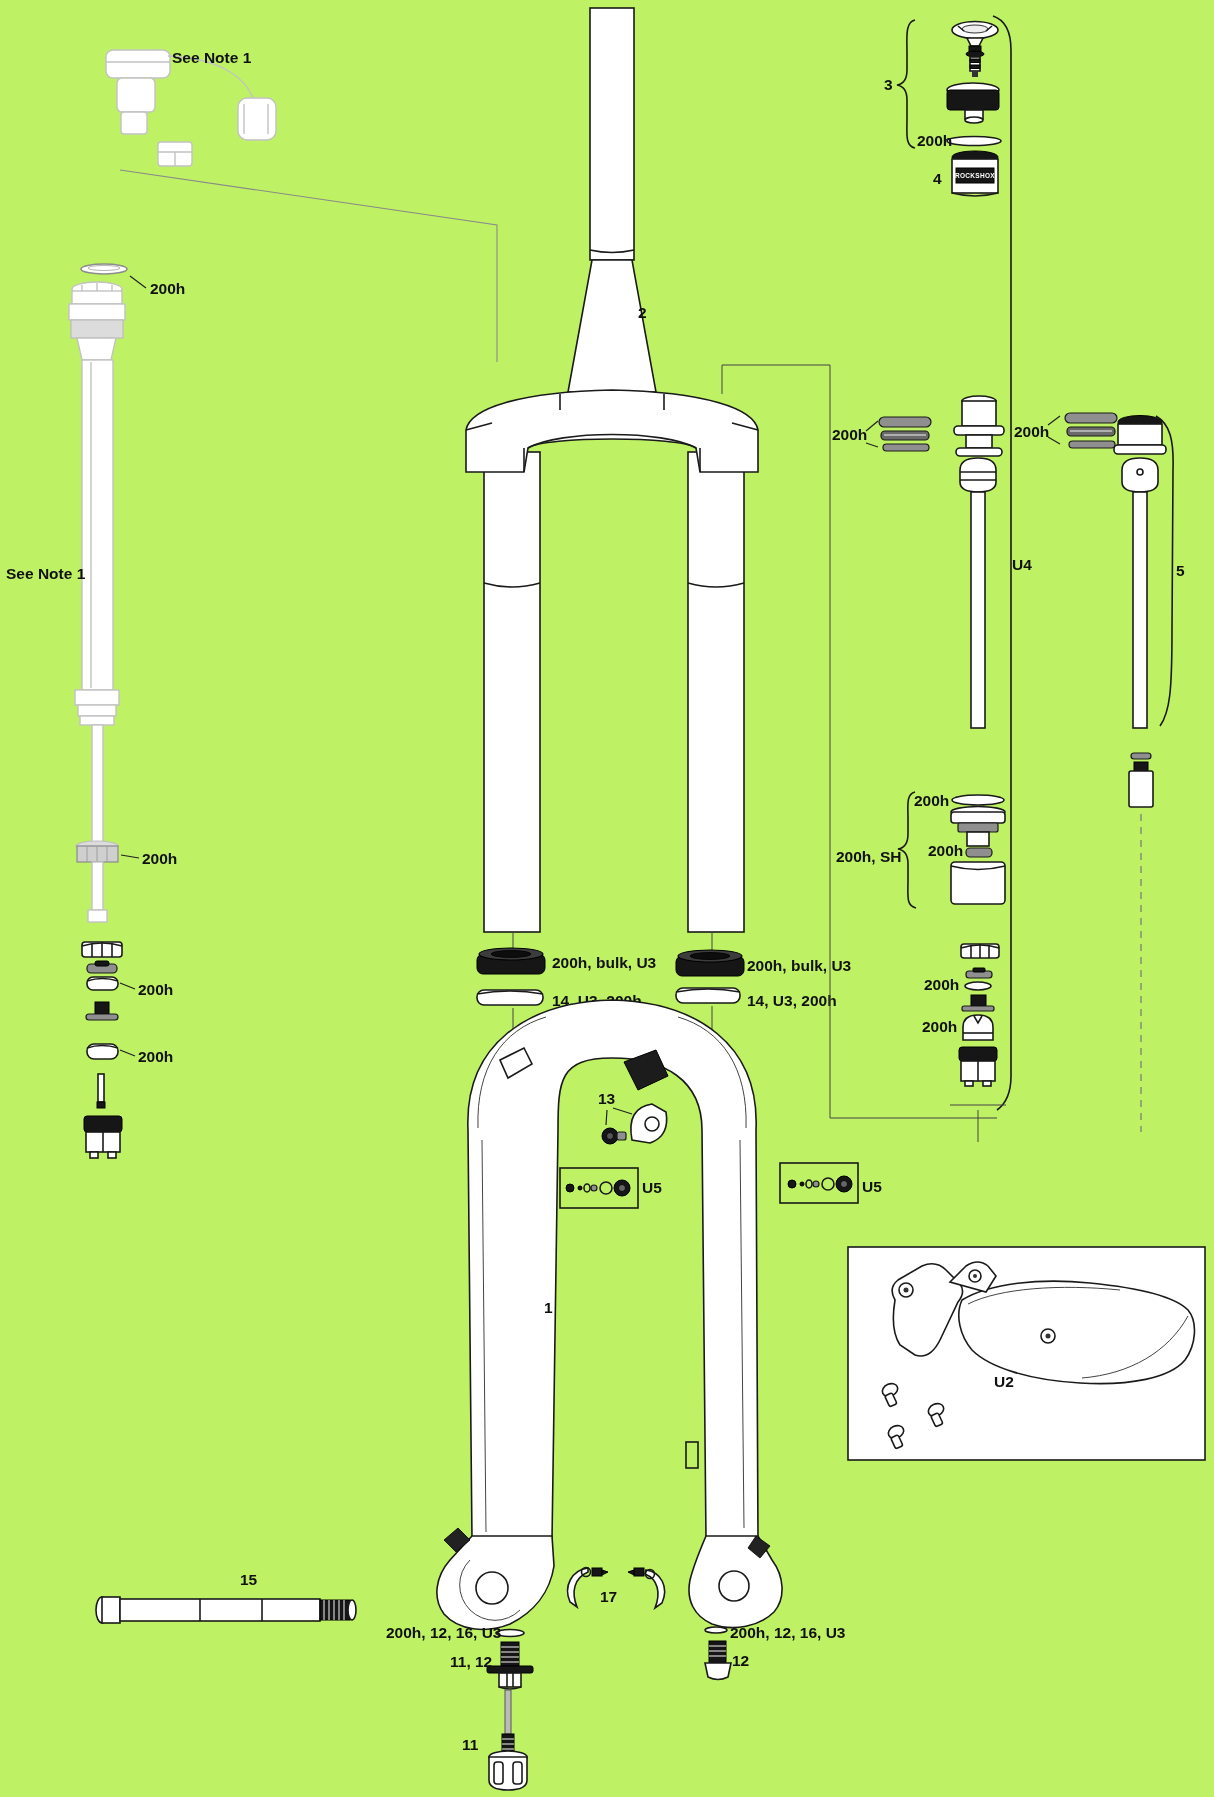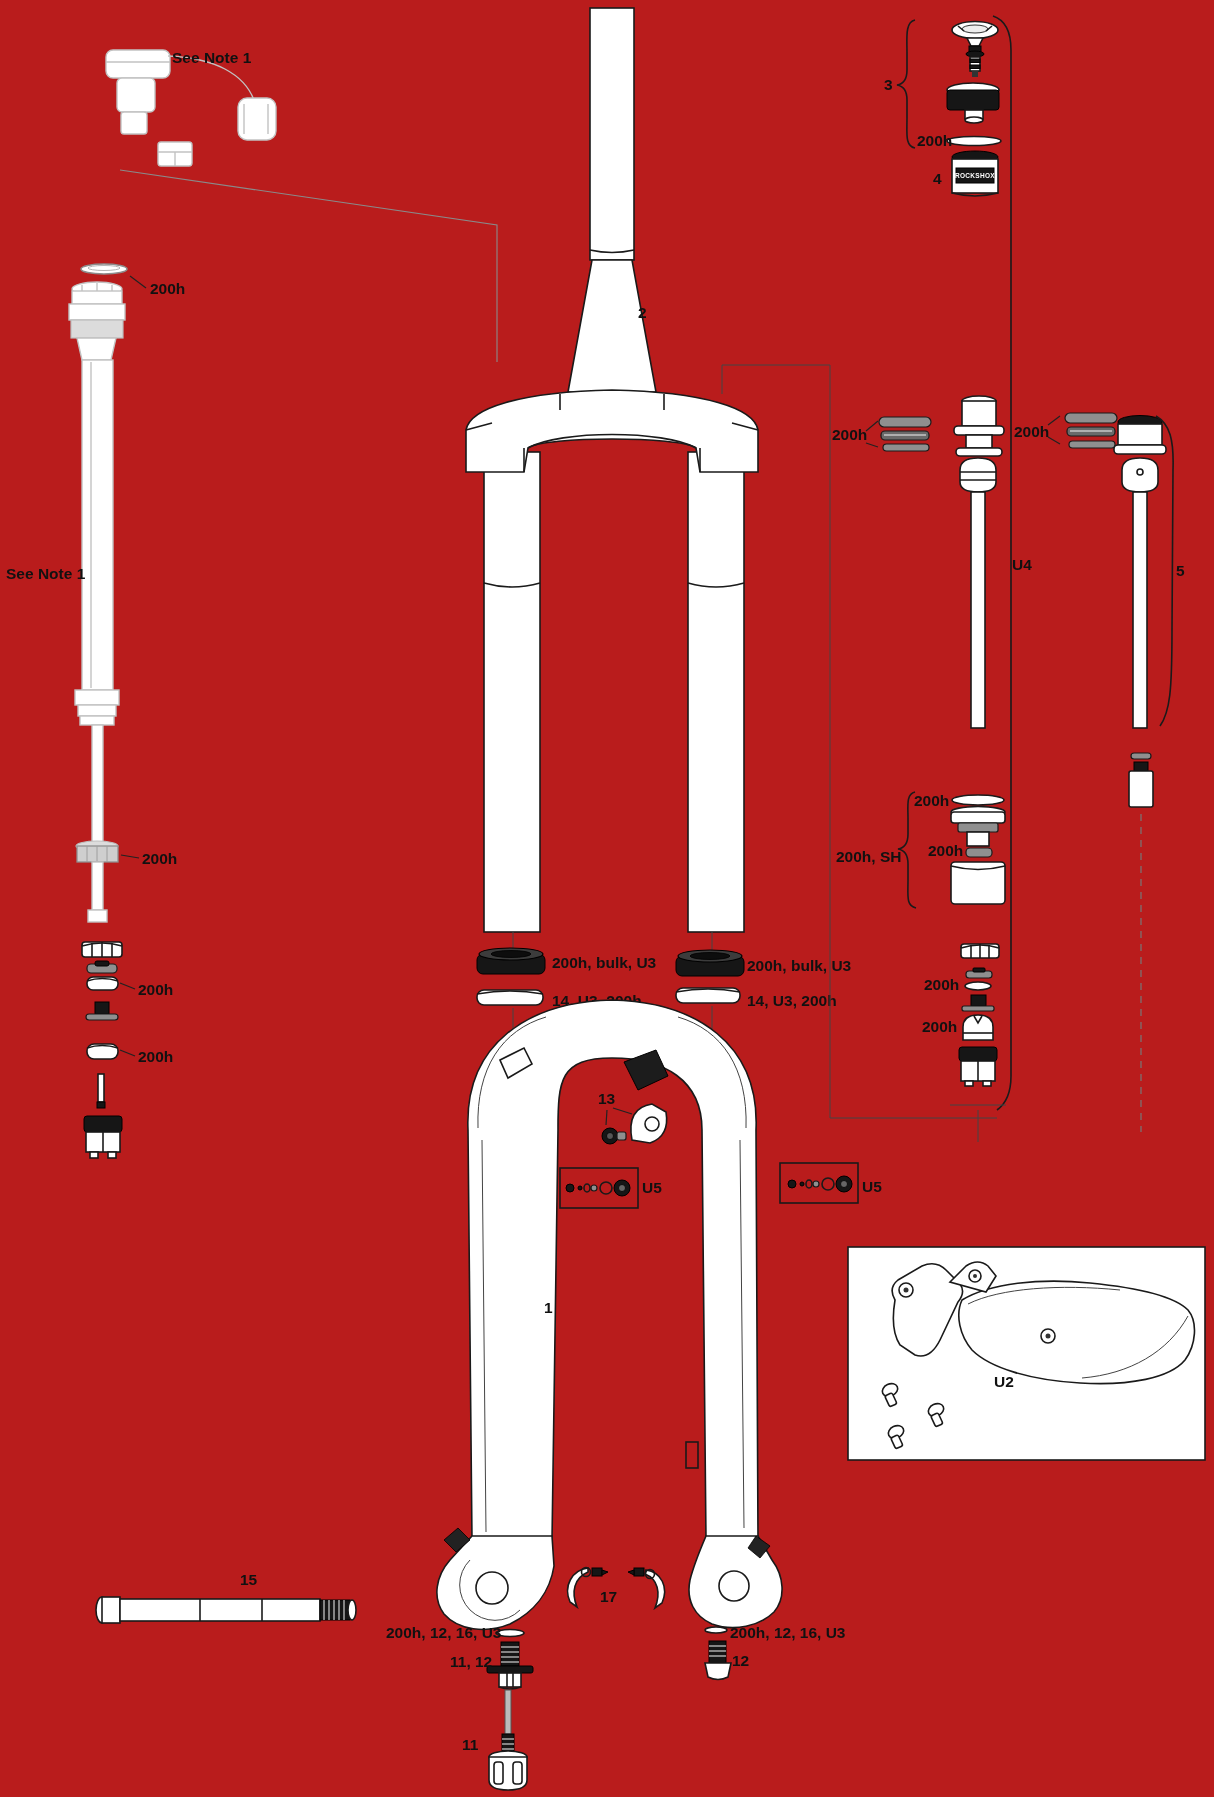--- a/index.html
+++ b/index.html
@@ -1,16 +1,16 @@
 <!DOCTYPE html>
 <html><head>
 <meta charset="utf-8">
 <style>
   html,body{margin:0;padding:0;background:#fff;}
-  #page{position:relative;width:1214px;height:1797px;background:#b91c1c;overflow:hidden;}
+  #page{position:relative;width:1214px;height:1797px;background:#bef264;overflow:hidden;}
   svg{font-family:"Liberation Sans",sans-serif;}
   .lbl{font-weight:bold;font-size:15.5px;fill:#111;}
   .logo{font-weight:bold;font-size:6.5px;fill:#fff;text-anchor:middle;letter-spacing:.3px;}
   .ln{fill:#fff;stroke:#1a1a1a;stroke-width:1.6;}
   .lnn{fill:none;stroke:#1a1a1a;stroke-width:1.6;}
   .thin{fill:none;stroke:#444;stroke-width:1;}
   .dk{fill:#161616;stroke:#000;stroke-width:1;}
   .gy{fill:#8f8f8f;stroke:#1a1a1a;stroke-width:1.2;}
   .gy2{fill:#6a6a6a;stroke:#1a1a1a;stroke-width:1.2;}
   .ghost{fill:#fff;stroke:#c2c2c2;stroke-width:1.4;}

